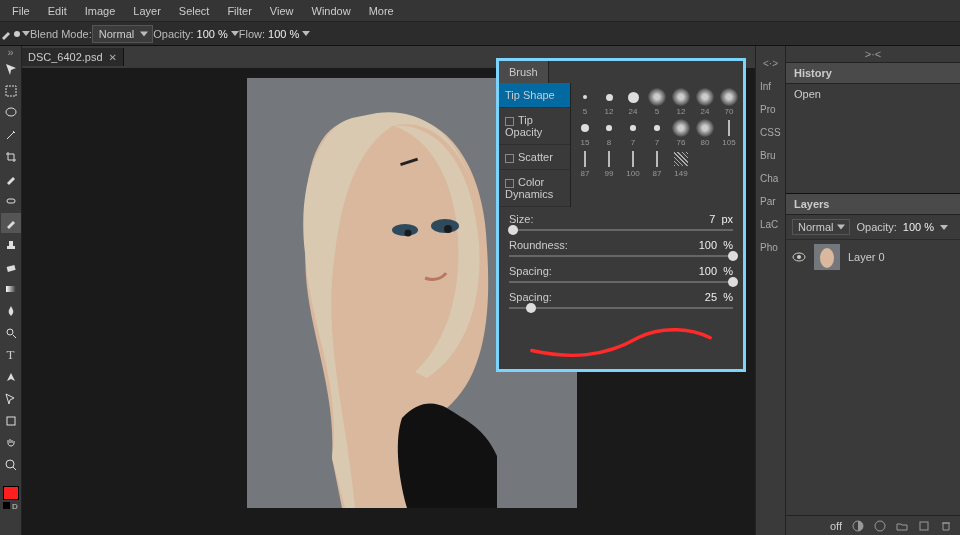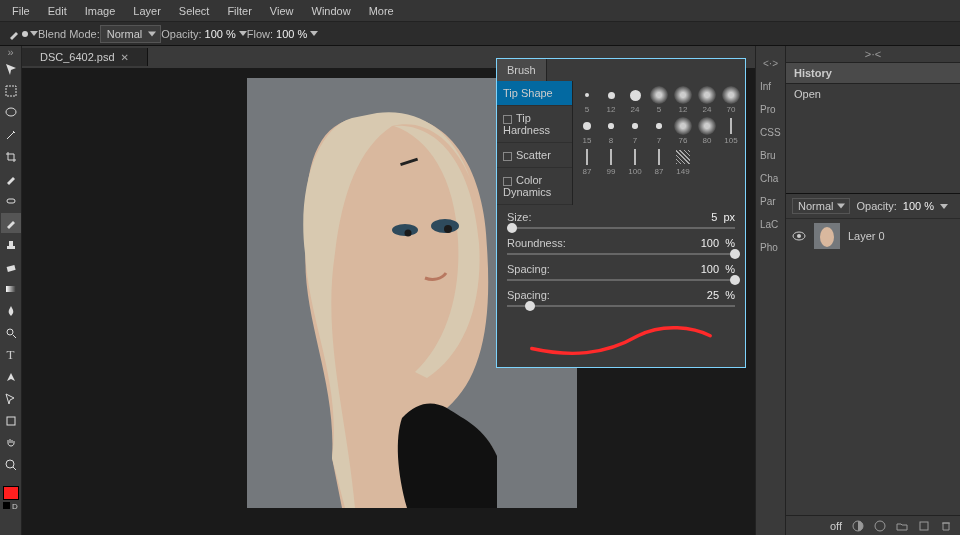--- a/index.html
+++ b/index.html
@@ -3,46 +3,46 @@
 <meta charset="utf-8">
 <style>
 * { margin:0; padding:0; box-sizing:border-box; font-family:Arial,Helvetica,sans-serif; font-size:11px; color:#ccc; user-select:none; }
 body { width:960px; height:535px; background:#1a1a1a; overflow:hidden; position:relative; }
 
 
 .menu-bar { display:flex; align-items:center; height:22px; background:#353535; border-bottom:1px solid #222; padding:0 4px; gap:2px; }
 .menu-bar .item { padding:3px 8px; cursor:pointer; }
 
 
-.opts { display:flex; align-items:center; height:24px; background:#2c2c2c; border-bottom:1px solid #111; padding:0 8px; }
+.opts { display:flex; align-items:center; height:24px; background:#2c2c2c; border-bottom:1px solid #111; padding:0 0; }
 .opts .lbl { color:#bbb; }
 .select { background:#3b3b3b; padding:2px 18px 2px 6px; position:relative; border:1px solid #555; }
 .tri { position:absolute; right:4px; top:50%; transform:translateY(-50%); width:0;height:0;border-left:4px solid transparent;border-right:4px solid transparent;border-top:5px solid #bbb; }
 .valbox { color:#eee; }
 .pct { display:flex; align-items:center; gap:3px; }
 
 
 .tabstrip { display:flex; align-items:center; height:22px; background:#3a3a3a; padding-left:22px; }
-.tabstrip .tab { display:flex; align-items:center; gap:6px; background:#2a2a2a; padding:3px 18px; border-right:1px solid #111; }
+.tabstrip .tab { display:flex; align-items:center; gap:6px; background:#2a2a2a; padding:3px 6px; border-right:1px solid #111; }
 
 
 .toolbar { position:absolute; left:0; top:46px; width:22px; background:#3a3a3a; height:489px; border-right:1px solid #222; display:flex; flex-direction:column; align-items:center; padding-top:0; }
 .tool { width:20px; height:20px; display:flex; align-items:center; justify-content:center; margin:1px 0; color:#ddd; }
 .tool.active { background:#555; }
 .swatches { margin-top:10px; width:20px; }
 .sw1 { width:16px; height:14px; background:#ff1f1f; border:1px solid #000; margin:0 auto; }
 .swrow { display:flex; justify-content:center; gap:2px; margin-top:2px; }
 .swm { width:7px;height:7px; }
 
 
 .canvas-area { position:absolute; left:22px; top:68px; right:0; bottom:0; background:#1a1a1a; }
 .doc { position:absolute; left:225px; top:10px; width:330px; height:430px; background:#777; display:flex; align-items:center; justify-content:center; }
 
 
-.brushpanel { position:absolute; left:496px; top:58px; width:250px; background:#3a3a3a; border:1px solid #7dd3fc; z-index:5; }
+.brushpanel { position:absolute; left:496px; top:58px; width:250px; background:#3a3a3a; border:3px solid #7dd3fc; z-index:5; }
 .brushpanel .hdr { display:flex; }
 .brushpanel .hdr .tabb { background:#4a4a4a; padding:5px 10px; border-right:1px solid #222; }
 .brush-main { display:flex; }
 .brush-opts { width:88px; border-right:1px solid #222; }
 .brush-opts .row { padding:6px 6px; border-bottom:1px solid #2f2f2f; }
 .brush-opts .row.sel { background:#0369a1; }
 .chk { display:inline-block; width:9px;height:9px;border:1px solid #888; margin-right:4px; vertical-align:middle; }
 
 .brush-grid { flex:1; padding:4px; }
 .gridrow { display:flex; gap:4px; margin-bottom:2px; }
@@ -262,21 +262,21 @@
   </div>
 </div>
 
 <div class="brushpanel">
   <div class="hdr">
     <div class="tabb">Brush</div>
   </div>
   <div class="brush-main">
     <div class="brush-opts">
       <div class="row sel">Tip Shape</div>
-      <div class="row"><span class="chk"></span><span>Tip Hardness</span></div>
+      <div class="row"><span class="chk"></span><span>Tip Opacity</span></div>
       <div class="row"><span class="chk"></span><span>Scatter</span></div>
       <div class="row"><span class="chk"></span><span>Color Dynamics</span></div>
     </div>
     <div class="brush-grid" id="brush-grid">
         <div class="gridrow">
           <div class="bswatch">
             <div class="ico">
               <div class="solid" style="width: 4.66667px; height: 4.66667px;"></div>
             </div>
             <div class="sz">5</div>
@@ -393,21 +393,21 @@
             </div>
             <div class="sz">149</div>
           </div>
         </div>
       </div>
   </div>
   <div class="sliders" id="sliders">
       <div class="sld">
         <div class="top">
           <span>Size:</span>
-          <span class="val">5 px</span>
+          <span class="val">7 px</span>
         </div>
         <div class="track">
           <div class="thumb" style="left:calc(2% - 5px)"></div>
         </div>
       </div>
       <div class="sld">
         <div class="top">
           <span>Roundness:</span>
           <span class="val">100 %</span>
         </div>
@@ -452,20 +452,21 @@
   <div>LaC</div>
   <div>Pho</div>
 </div>
 
 <div class="right">
   <div class="collapse">&gt;·&lt;</div>
   <div class="panel-hdr">History</div>
   <div class="hist-body">
     <div>Open</div>
   </div>
+  <div class="panel-hdr">Layers</div>
   <div class="layers-body">
     <div class="layers-opts">
       <span class="select" style="padding:1px 16px 1px 5px;"><span>Normal</span><span class="tri"></span></span>
       <span class="lbl">Opacity:</span>
       <span class="valbox">100 %</span>
       <span class="tri-sm"></span>
     </div>
     <div class="layer-row">
       <span class="eye"><svg width="14" height="14">
             <ellipse cx="7" cy="7" rx="6" ry="4" fill="none" stroke="#ccc"></ellipse>

